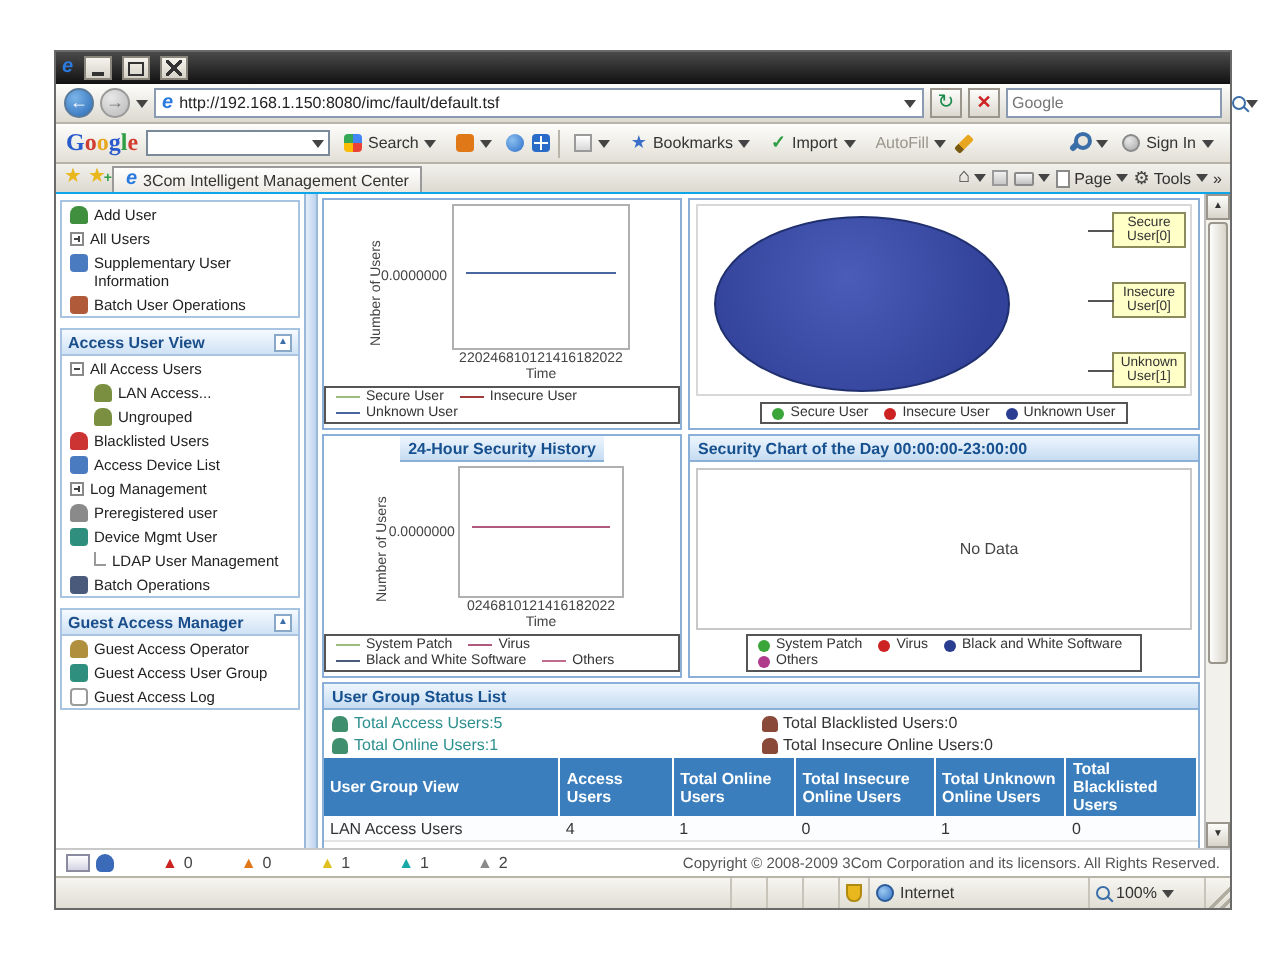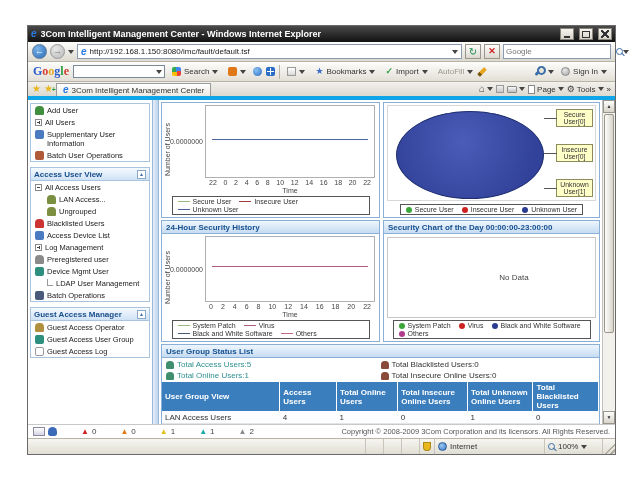--- a/index.html
+++ b/index.html
@@ -75,21 +75,21 @@
          display:flex; align-items:center; gap:3px; padding:0 6px; margin-top:1px; }
   .tab-spacer { flex:1; }
   .cmd { display:flex; align-items:center; gap:2px; white-space:nowrap; }
   .home-glyph { font-size:10px; line-height:10px; color:#444; }
   .gear-glyph { font-size:9px; line-height:9px; color:#444; }
   .feeds-ico { width:8px; height:8px; background:linear-gradient(#f0f0f0,#c8c8c8); border:1px solid #9a9a9a; }
   .print-ico { width:10px; height:7px; background:linear-gradient(#f8f8f8,#c0c0c0); border:1px solid #8a8a8a; border-radius:1px; }
   .page-ico { width:7px; height:9px; background:#fff; border:1px solid #8a8a8a; }
 
   
-  .content { flex:1; display:flex; background:#8b5cf6; border-top:4px solid #0ea5e9; overflow:hidden; }
+  .content { flex:1; display:flex; background:#8b5cf6; border-top:1px solid #0ea5e9; overflow:hidden; }
 
   
   .sidebar { width:124px; flex:0 0 auto; background:#fff; padding:3px 2px; display:flex; flex-direction:column; gap:5px; overflow:hidden; }
   .side-box { border:1px solid #a9c4e0; background:#fff; }
   .side-header { height:13px; background:linear-gradient(#f5faff,#cfe2f5); border-bottom:1px solid #a9c4e0;
                  color:#1a4e8a; font-weight:bold; font-size:8px; display:flex; align-items:center; padding:0 3px; }
   .side-header .sh-label { flex:1; }
   .collapse-btn { width:9px; height:9px; border:1px solid #8aa8c8; background:#fff; color:#3a6ea8; font-size:5px;
                   display:flex; align-items:center; justify-content:center; line-height:5px; }
   .s-item { display:flex; gap:3px; font-size:7.5px; color:#222; padding:1.5px 2px 1.5px 4px; align-items:flex-start; }
@@ -111,21 +111,21 @@
 
   
   .main { flex:1; padding:2px; display:flex; flex-direction:column; gap:2px; overflow:hidden; background:#fff; }
   .prow { display:flex; gap:3px; }
   .panel { border:1px solid #8ab0d8; background:#fff; display:flex; flex-direction:column; overflow:hidden; }
   .p-head { height:13px; flex:0 0 auto; background:linear-gradient(#eef6fe,#c6dcf2); border-bottom:1px solid #8ab0d8;
             color:#16508f; font-size:8px; font-weight:bold; padding:0 4px; display:flex; align-items:center; white-space:nowrap; }
   .row1 { height:116px; flex:0 0 auto; }
   .row2 { height:122px; flex:0 0 auto; }
   .row3 { flex:1; }
-  .pw-l { width:219px; flex:0 0 auto; }
+  .pw-l { width:180px; flex:0 0 auto;align-items:center; }
   .pw-r { flex:1; }
 
   
   .chart { display:flex; flex:1; padding:2px 4px 0 2px; overflow:hidden; }
   .ylab { writing-mode:vertical-rl; transform:rotate(180deg); text-align:center; font-size:7px; color:#444; flex:0 0 auto; }
   .cplot { flex:1; display:flex; flex-direction:column; }
   .cmain { display:flex; flex:1; }
   .ytickcol { width:34px; flex:0 0 auto; display:flex; align-items:center; justify-content:flex-end; padding-right:2px; font-size:7px; color:#444; }
   .pbox { flex:1; border:1px solid #b0b0b0; position:relative; background:#fff; }
   .fline { position:absolute; left:6px; right:6px; top:46%; height:1px; }
@@ -186,21 +186,20 @@
   .grip { width:12px; background:linear-gradient(135deg, transparent 60%, #b0aca0 60%, #b0aca0 70%, transparent 70%, transparent 80%, #b0aca0 80%, #b0aca0 90%, transparent 90%); }
 </style>
 </head>
 <body>
 
 <div class="stage">
 <div class="window">
 
   <div class="titlebar">
     <span class="e-ico">e</span>
-    <span class="title-text">3Com Intelligent Management Center - Windows Internet Explorer</span>
     <span class="wc wc-min"></span>
     <span class="wc wc-rest"></span>
     <span class="wc wc-close"></span>
   </div>
 
   <div class="addressbar">
     <span class="navcirc nav-back">←</span>
     <span class="navcirc nav-fwd">→</span>
     <span class="dd"></span>
     <span class="addr-box">

